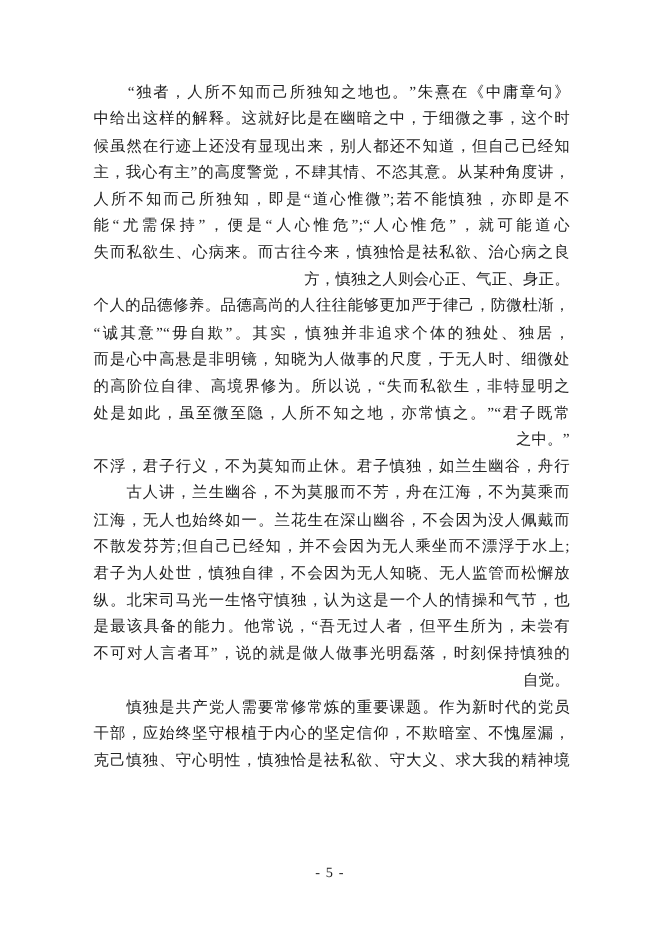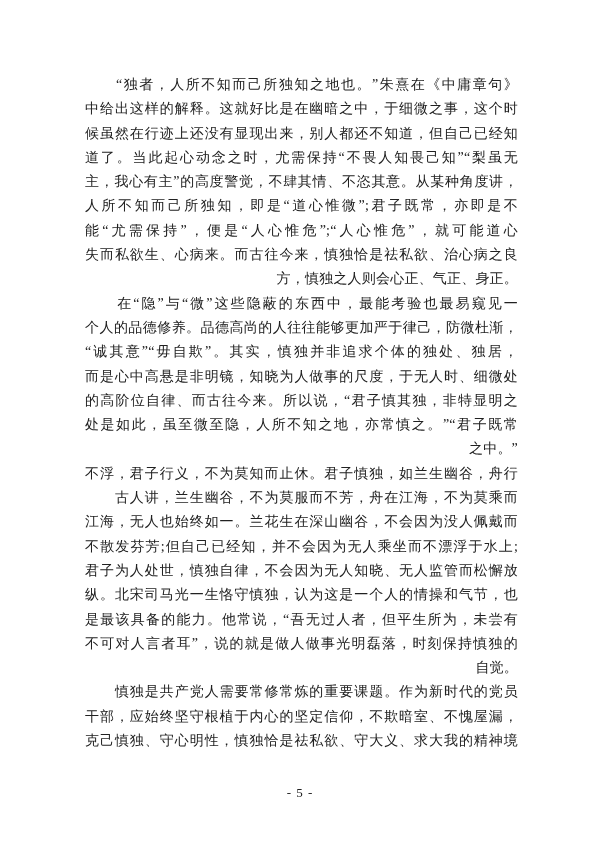--- a/index.html
+++ b/index.html
@@ -52,33 +52,31 @@
 </style>
 </head>
 <body>
 
 <div class="page">
   <div class="doc-body">
       <div class="paragraph">
         <div class="line fill">　　“独者，人所不知而己所独知之地也。”朱熹在《中庸章句》</div>
         <div class="line fill">中给出这样的解释。这就好比是在幽暗之中，于细微之事，这个时</div>
         <div class="line fill">候虽然在行迹上还没有显现出来，别人都还不知道，但自己已经知</div>
-        <div class="line fill">道了。当此起心动念之时，尤需保持“不畏人知畏己知”“梨虽无</div>
         <div class="line fill">主，我心有主”的高度警觉，不肆其情、不恣其意。从某种角度讲，</div>
-        <div class="line fill">人所不知而己所独知，即是“道心惟微”;君子既常，亦即是不</div>
+        <div class="line fill">人所不知而己所独知，即是“道心惟微”;若不能慎独，亦即是不</div>
         <div class="line fill">能“尤需保持”，便是“人心惟危”;“人心惟危”，就可能道心</div>
         <div class="line fill">失而私欲生、心病来。而古往今来，慎独恰是祛私欲、治心病之良</div>
         <div class="line">方，慎独之人则会心正、气正、身正。</div>
       </div>
       <div class="paragraph">
-        <div class="line fill">　　在“隐”与“微”这些隐蔽的东西中，最能考验也最易窥见一</div>
         <div class="line fill">个人的品德修养。品德高尚的人往往能够更加严于律己，防微杜渐，</div>
         <div class="line fill">“诚其意”“毋自欺”。其实，慎独并非追求个体的独处、独居，</div>
         <div class="line fill">而是心中高悬是非明镜，知晓为人做事的尺度，于无人时、细微处</div>
-        <div class="line fill">的高阶位自律、而古往今来。所以说，“君子慎其独，非特显明之</div>
+        <div class="line fill">的高阶位自律、高境界修为。所以说，“失而私欲生，非特显明之</div>
         <div class="line fill">处是如此，虽至微至隐，人所不知之地，亦常慎之。”“君子既常</div>
         <div class="line">之中。”</div>
       </div>
       <div class="paragraph">
         <div class="line fill">不浮，君子行义，不为莫知而止休。君子慎独，如兰生幽谷，舟行</div>
         <div class="line fill">　　古人讲，兰生幽谷，不为莫服而不芳，舟在江海，不为莫乘而</div>
         <div class="line fill">江海，无人也始终如一。兰花生在深山幽谷，不会因为没人佩戴而</div>
         <div class="line fill">不散发芬芳;但自己已经知，并不会因为无人乘坐而不漂浮于水上;</div>
         <div class="line fill">君子为人处世，慎独自律，不会因为无人知晓、无人监管而松懈放</div>
         <div class="line fill">纵。北宋司马光一生恪守慎独，认为这是一个人的情操和气节，也</div>

